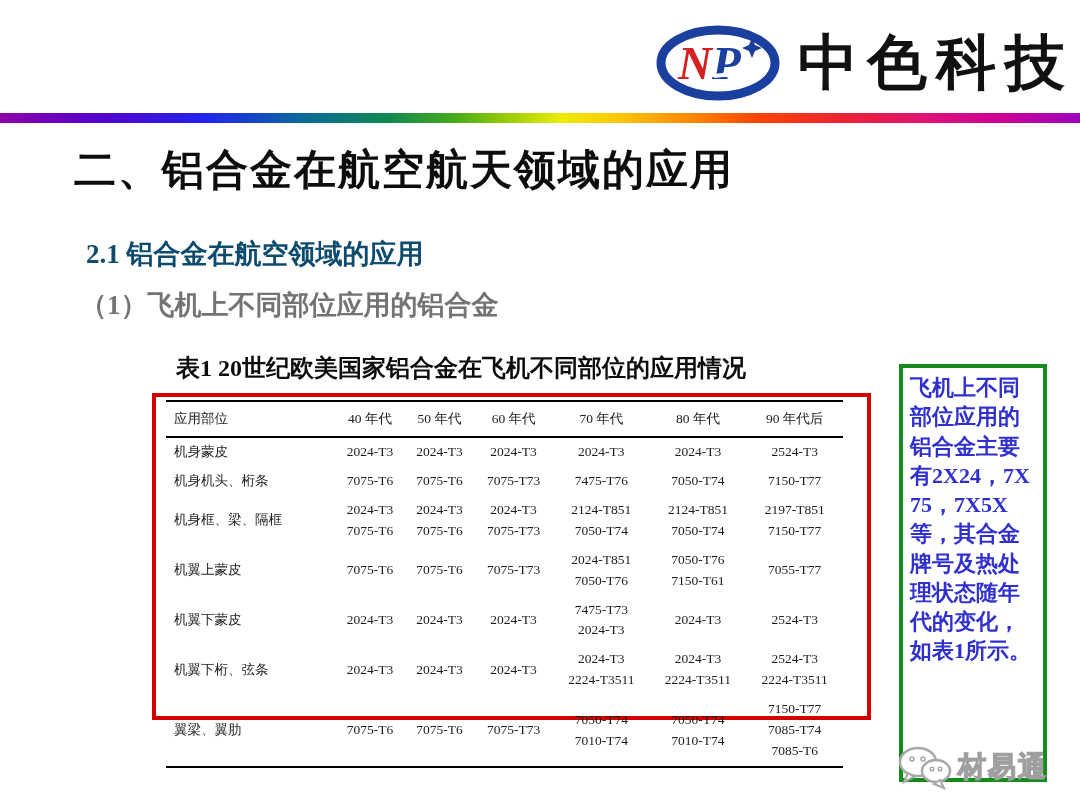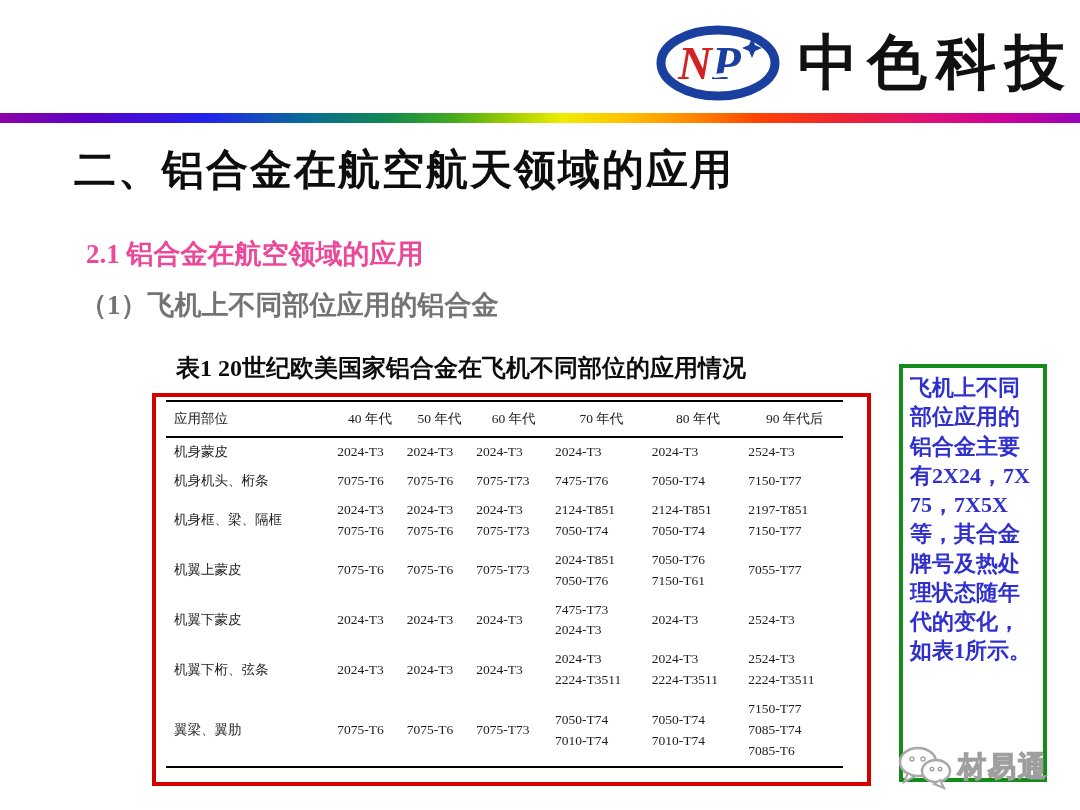--- a/index.html
+++ b/index.html
@@ -56,21 +56,21 @@
     color: #0d0d0d;
     letter-spacing: 2px;
     white-space: nowrap;
   }
   .subtitle-1 {
     position: absolute;
     left: 86px;
     top: 236px;
     font-size: 27px;
     font-weight: bold;
-    color: #ec4899;
+    color: #0c4a6e;
     white-space: nowrap;
     text-align: right;
   }
   .subtitle-2 {
     position: absolute;
     left: 80px;
     top: 287px;
     font-size: 27px;
     font-weight: bold;
     color: #737373;
@@ -85,21 +85,21 @@
     color: #0d0d0d;
     white-space: nowrap;
   }
 
   
   .table-frame {
     position: absolute;
     left: 152px;
     top: 393px;
     width: 719px;
-    height: 393px;
+    height: 327px;
     border: 4px solid var(--table-border, #d40000);
     background: #fffffe;
     padding: 3px 24px 16px 10px;
   }
   table.alloy {
     width: 100%;
     height: 100%;
     border-collapse: collapse;
     font-size: 13.5px;
     color: #1c1c1c;
@@ -113,21 +113,21 @@
     text-align: center;
     white-space: nowrap;
   }
   table.alloy th.part-col, table.alloy td.part-col {
     text-align: left;
     padding-left: 8px;
     width: 25%;
     white-space: nowrap;
   }
   table.alloy td {
-    text-align: left;
+    text-align: center;
     vertical-align: middle;
     padding: 4px 2px;
     line-height: 1.55;
     white-space: nowrap;
   }
 
   
   .note-box {
     position: absolute;
     left: 899px;

